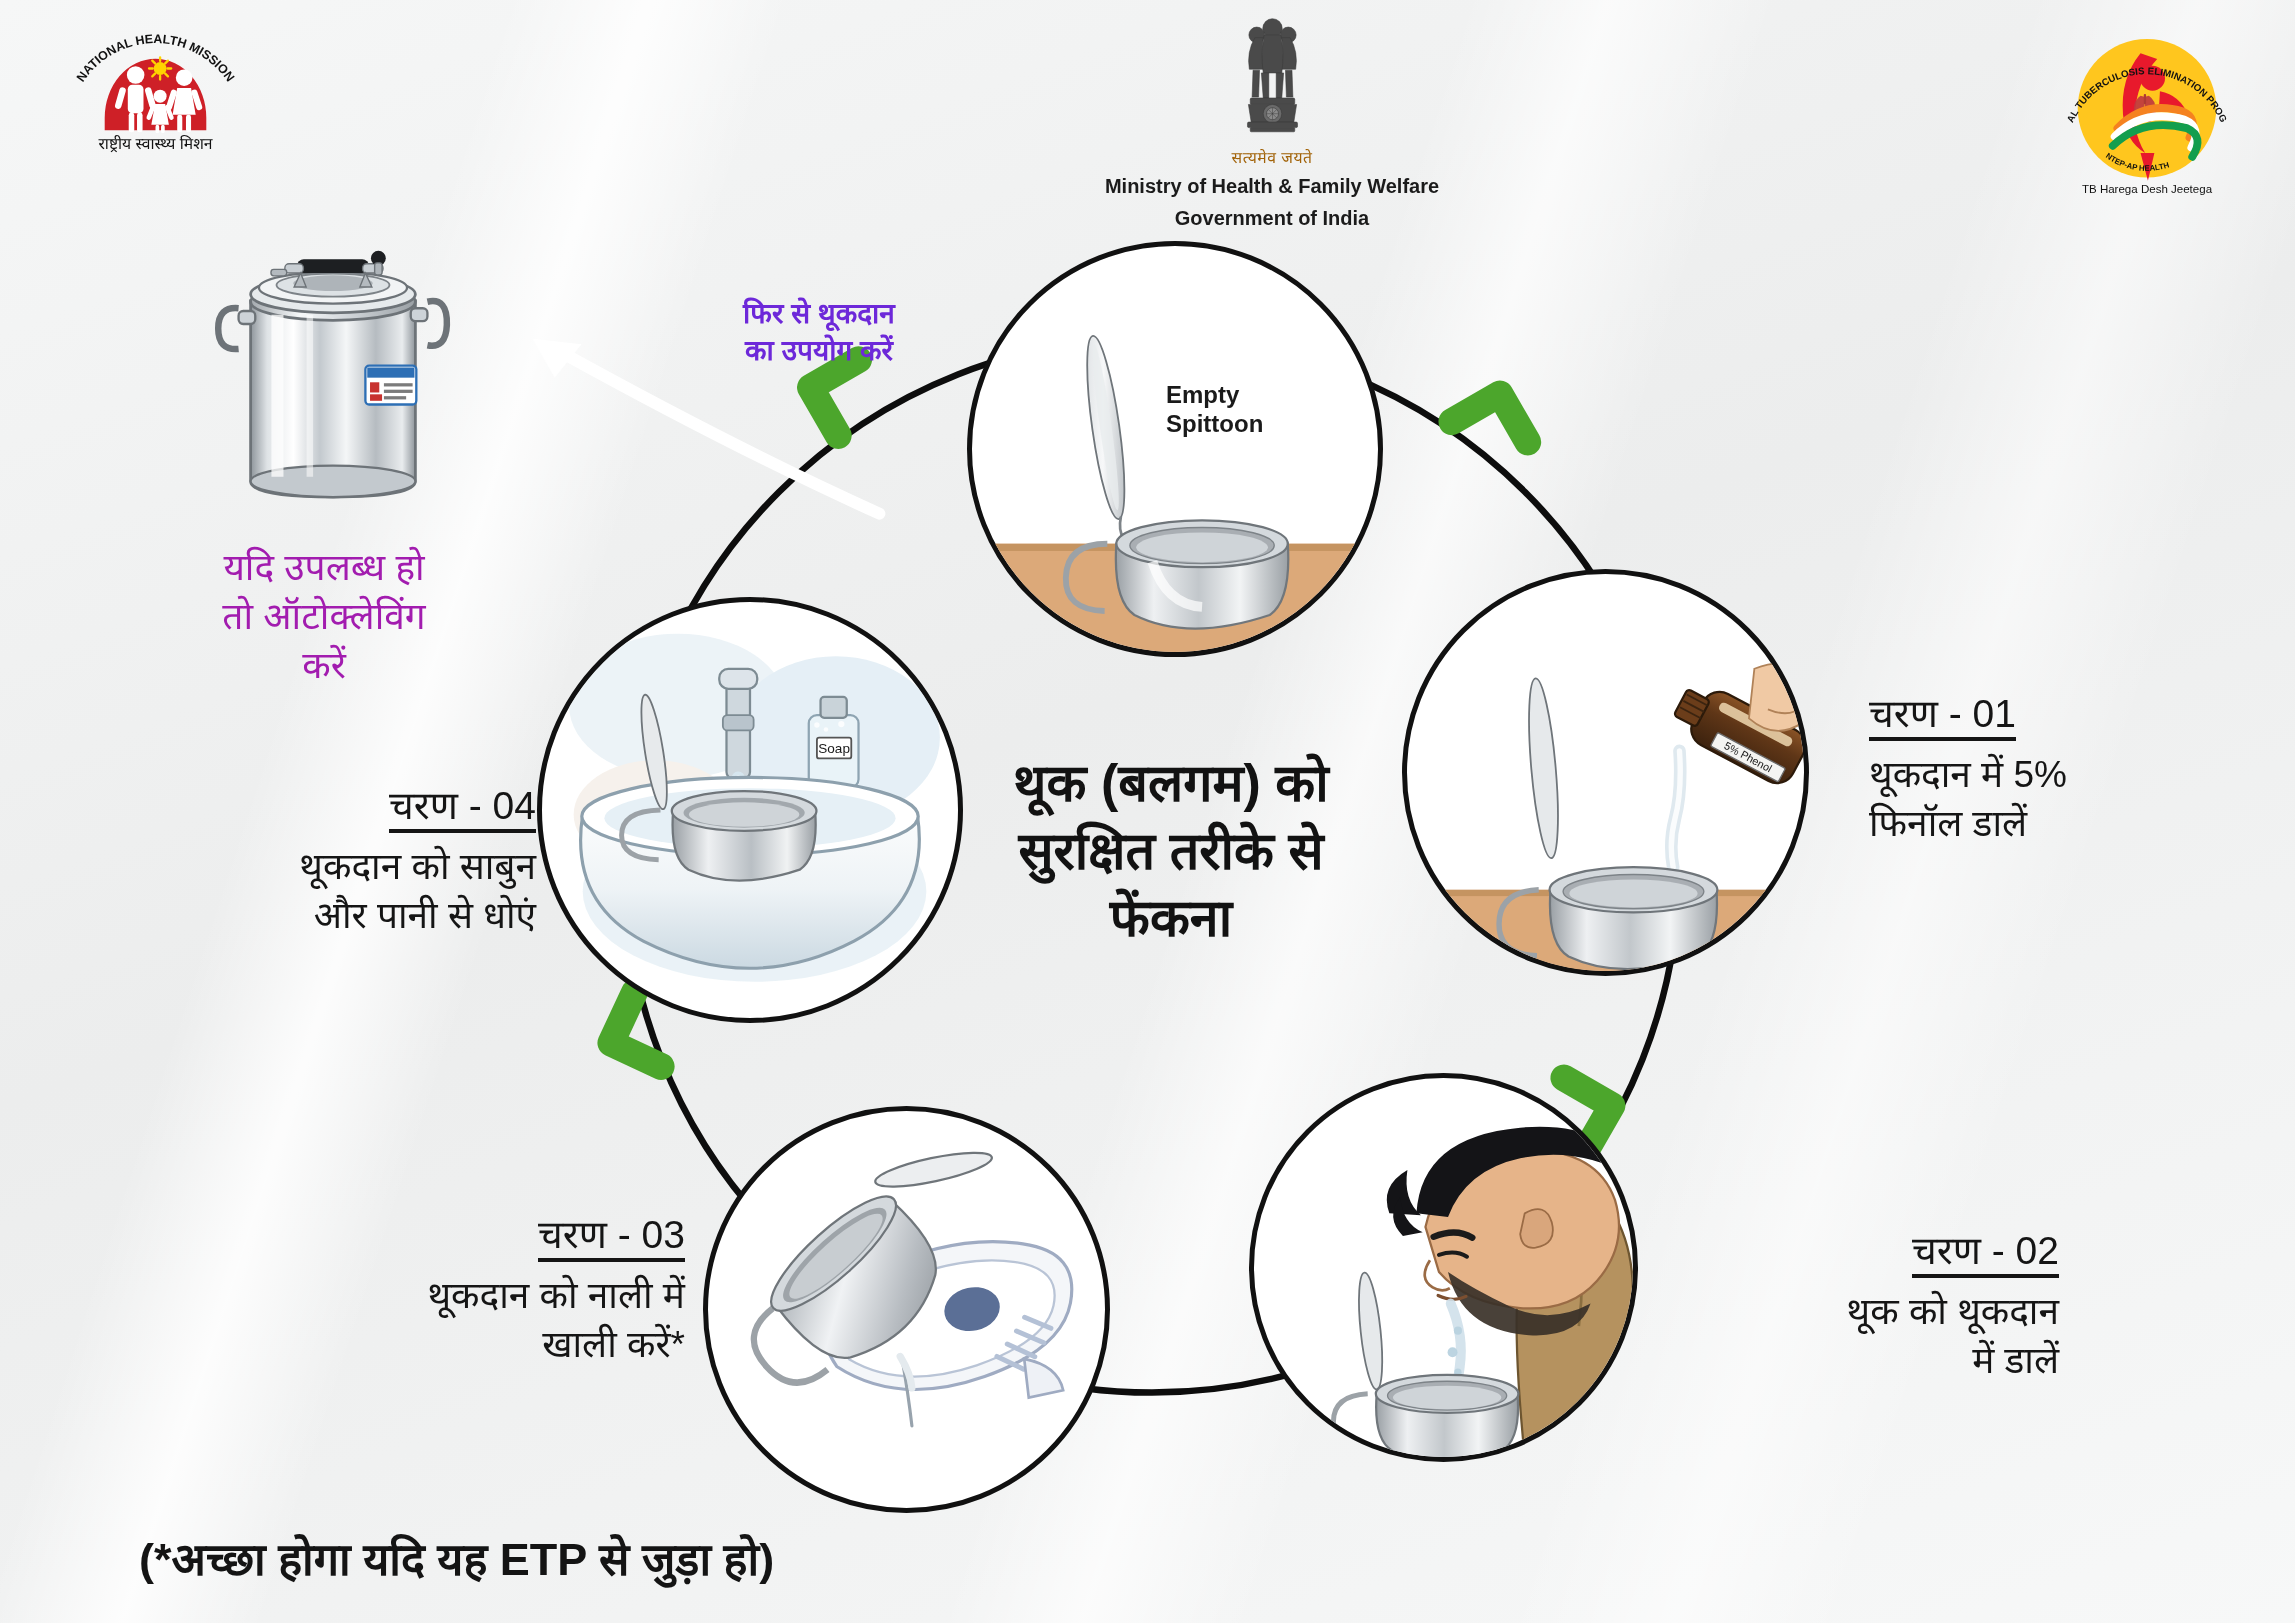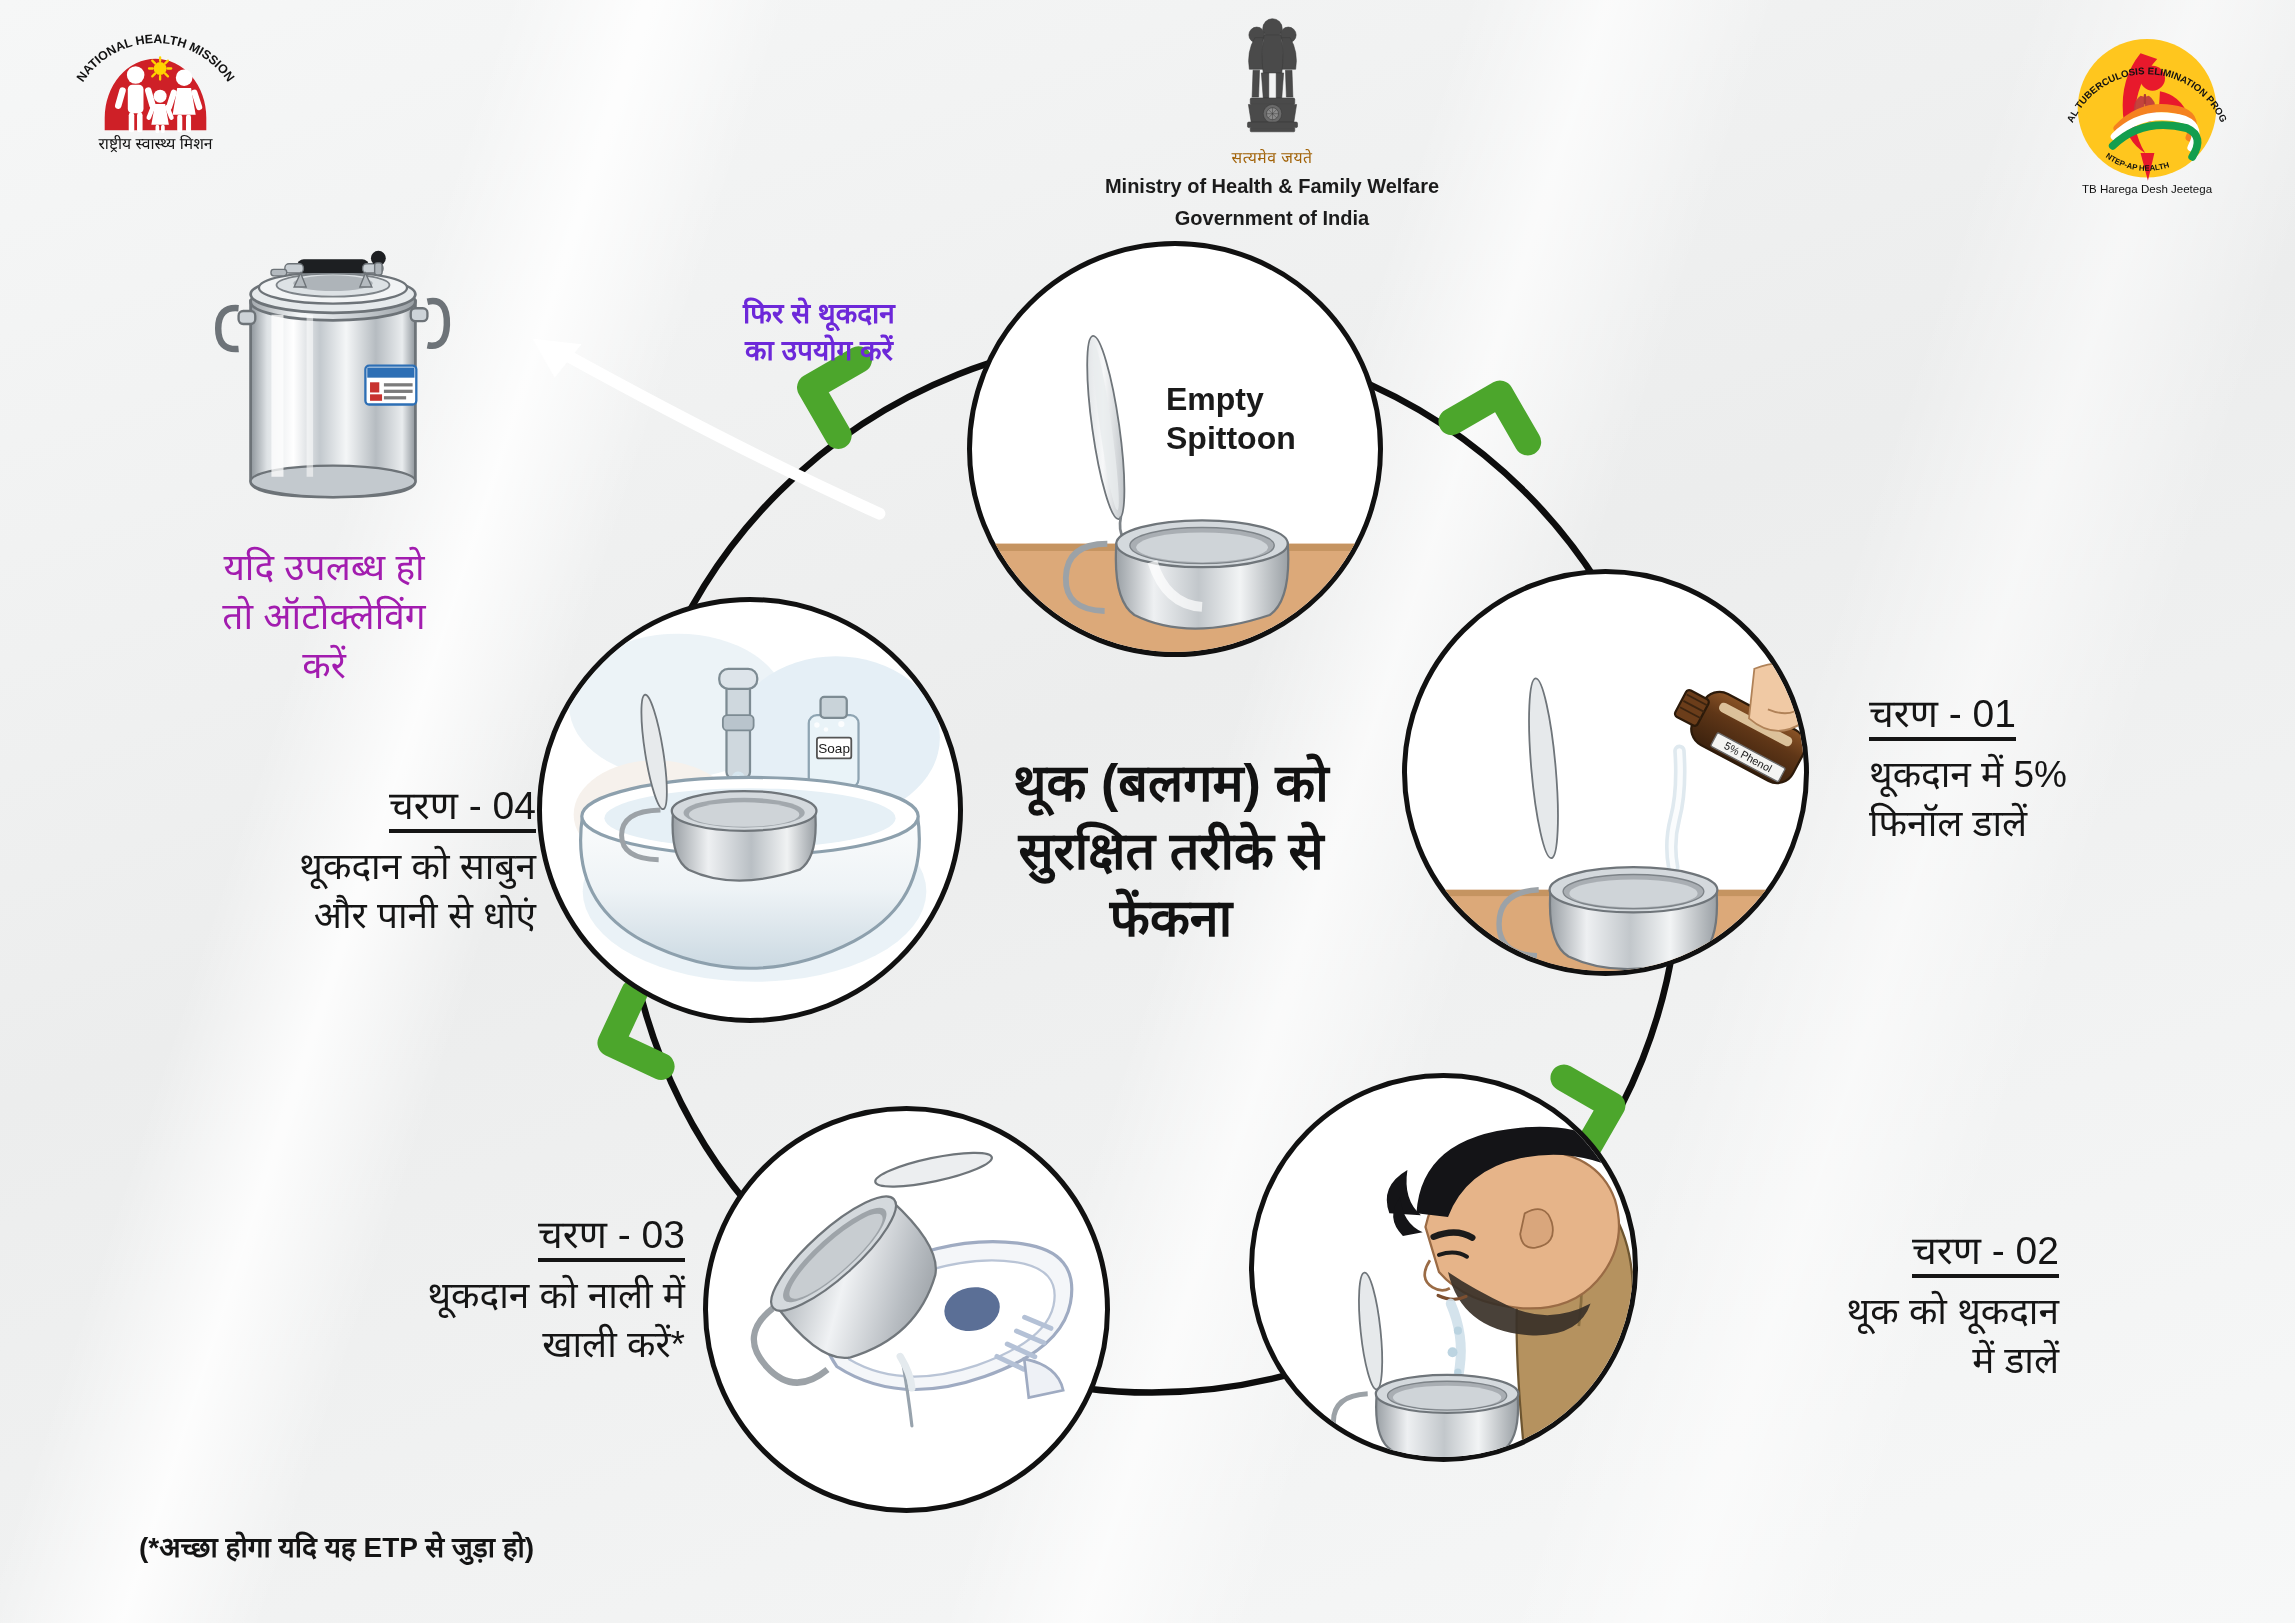--- a/index.html
+++ b/index.html
@@ -43,21 +43,21 @@
          border:5.1px solid #111; overflow:hidden; }
   .node .art{ position:absolute; inset:0; }
 
   
   #node-empty     { left:967px; top:241px;  width:416px;  height:416px; }
   #node-step1     { left:1402px; top:569px; width:407px;  height:407px; }
   #node-step2     { left:1249px; top:1073px; width:389px;  height:389px; }
   #node-step3     { left:703px; top:1106px; width:407px;  height:407px; }
   #node-step4     { left:537px; top:597px; width:426px;  height:426px; }
 
-  .node-caption{ position:absolute; font-size:32px; font-weight:bold; color:#1a1a1a;
+  .node-caption{ position:absolute; font-size:24px; font-weight:bold; color:#1a1a1a;
                  line-height:1.22; }
 
   
   #center-title{ left:935px; top:750px; width:472px; text-align:center;
                  font-size:52px; font-weight:bold; color:#121212; line-height:1.30; }
 
   
   .step-label{ position:absolute; color:#151515; }
   .step-label .hd{ font-size:39px; font-weight:normal; display:inline-block;
                    border-bottom:4.2px solid #151515; padding-bottom:1.9px; line-height:1.05;}
@@ -74,21 +74,21 @@
   #autoclave-caption{ left:176px; top:544px; width:296px; text-align:center;
                       font-size:37px; color:#a21caf; line-height:1.32;}
 
   
   #reuse-arrow{ left:477px; top:296px; width:444px; height:241px;}
   #reuse-arrow svg{ width:100%; height:100%;}
   #reuse-label{ left:657px; top:296px; width:324px; text-align:center;
                 font-size:28px; font-weight:bold; color:#6d28d9; line-height:1.32;}
 
   
-  #footnote{ left:139px; top:1527px; font-size:28px; font-weight:bold; color:#141414;}
+  #footnote{ left:139px; top:1527px; font-size:45px; font-weight:bold; color:#141414;}
 </style>
 </head>
 <body>
 
 <div class="bg-sheen"></div>
 
 <div class="abs" id="nhm-logo">
   <svg viewBox="0 0 430 340">
     <defs>
       <path id="nhmArc" d="M 28 250 A 185 185 0 0 1 402 250" fill="none"></path>

